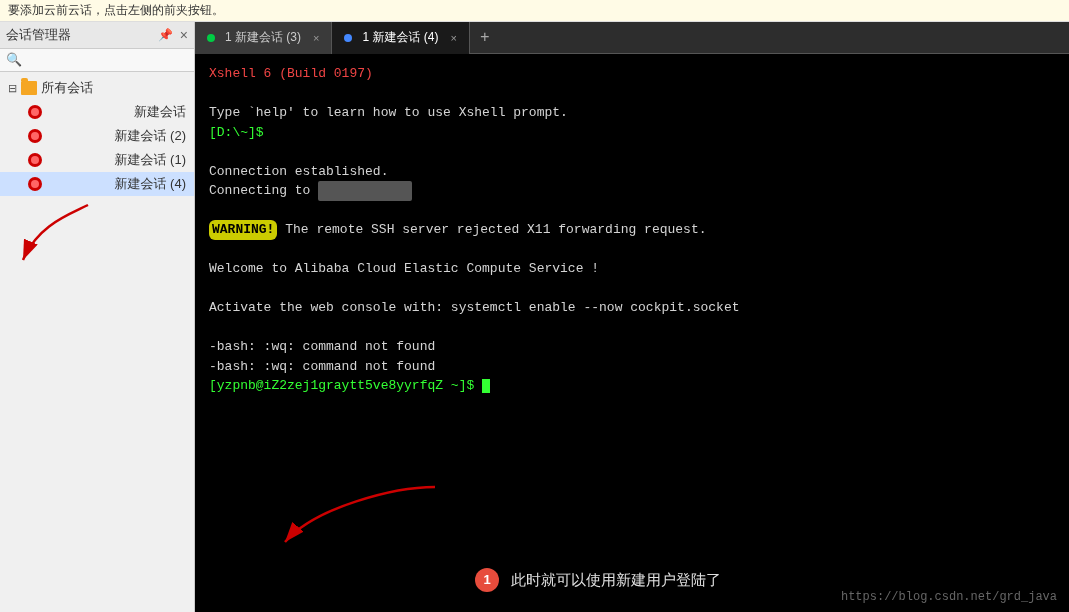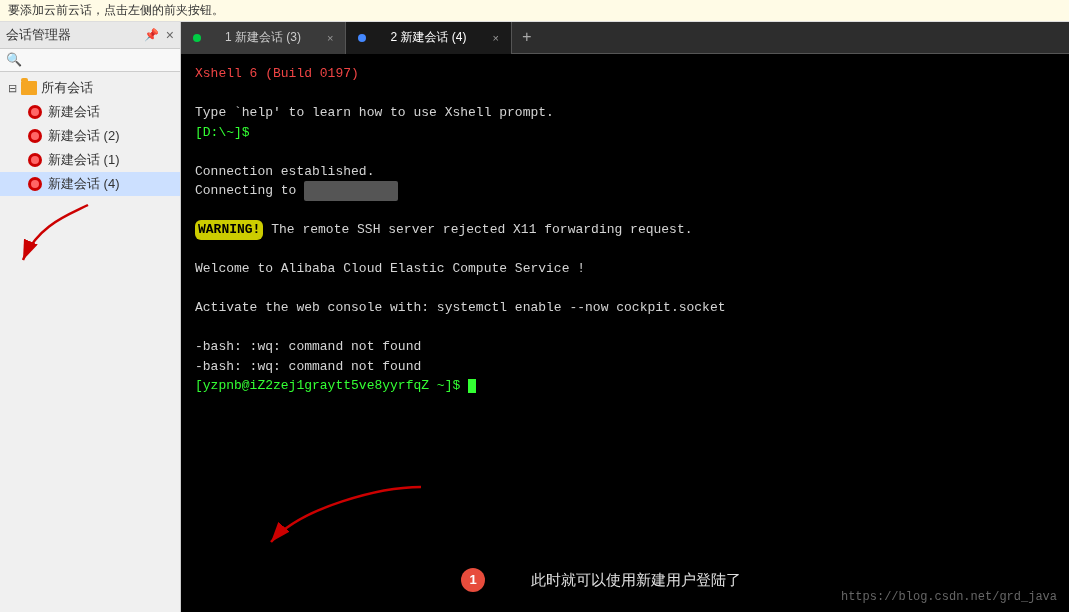--- a/index.html
+++ b/index.html
@@ -26,21 +26,21 @@
     }
 
     
     .main-layout {
       display: flex;
       height: 590px;
     }
 
     
     .sidebar {
-      width: 181px;
+      width: 195px;
       background: #f0f0f0;
       border-right: 1px solid #ccc;
       display: flex;
       flex-direction: column;
     }
 
     .sidebar-header {
       display: flex;
       align-items: center;
       justify-content: space-between;
@@ -98,20 +98,21 @@
 
     .tree-item {
       display: flex;
       align-items: center;
       padding: 3px 8px 3px 28px;
       font-family: 'Microsoft YaHei', sans-serif;
       font-size: 13px;
       color: #333;
       gap: 6px;
       cursor: pointer;
+      justify-content: space-between;
     }
 
     .tree-item.active {
       background: #cce0ff;
     }
 
     .folder-icon {
       width: 16px;
       height: 14px;
       background: #f5a623;
@@ -172,21 +173,21 @@
     .tab {
       display: flex;
       align-items: center;
       padding: 0 12px;
       height: 32px;
       font-family: 'Microsoft YaHei', sans-serif;
       font-size: 12px;
       color: #ccc;
       background: #3a3a3a;
       border-right: 1px solid #555;
-      gap: 24px;
+      gap: 10px;
       cursor: pointer;
     }
 
     .tab.active {
       background: #1a1a1a;
       color: #fff;
     }
 
     .tab-dot {
       width: 8px;
@@ -271,21 +272,20 @@
       align-items: center;
       justify-content: center;
       flex-shrink: 0;
     }
 
     .annotation-text {
       font-family: 'Microsoft YaHei', sans-serif;
       font-size: 15px;
       color: #333;
       background: transparent;
-      margin-left: 34px;
     }
 
     
     .watermark {
       position: absolute;
       bottom: 8px;
       right: 12px;
       font-size: 12px;
       color: #666;
       font-family: 'Courier New', monospace;
@@ -346,21 +346,21 @@
   <div class="right-panel">
 
     <div class="tab-bar">
       <div class="tab">
         <span class="tab-dot green"></span>
         <span style="font-family:'Microsoft YaHei',sans-serif;font-size:12px;color:#ccc;">1 新建会话 (3)</span>
         <span class="tab-close">×</span>
       </div>
       <div class="tab active">
         <span class="tab-dot blue"></span>
-        <span style="font-family:'Microsoft YaHei',sans-serif;font-size:12px;color:#fff;">2 新建会话 (4)</span>
+        <span style="font-family:'Microsoft YaHei',sans-serif;font-size:12px;color:#fff;">1 新建会话 (4)</span>
         <span class="tab-close">×</span>
       </div>
       <div class="tab-add">+</div>
     </div>
 
     <div class="terminal" style="position:relative;">
 
       <span class="term-line term-white">Xshell 6 (Build 0197)</span>
       <span class="term-line">&nbsp;</span>
       <span class="term-line term-gray">Type `help' to learn how to use Xshell prompt.</span>

